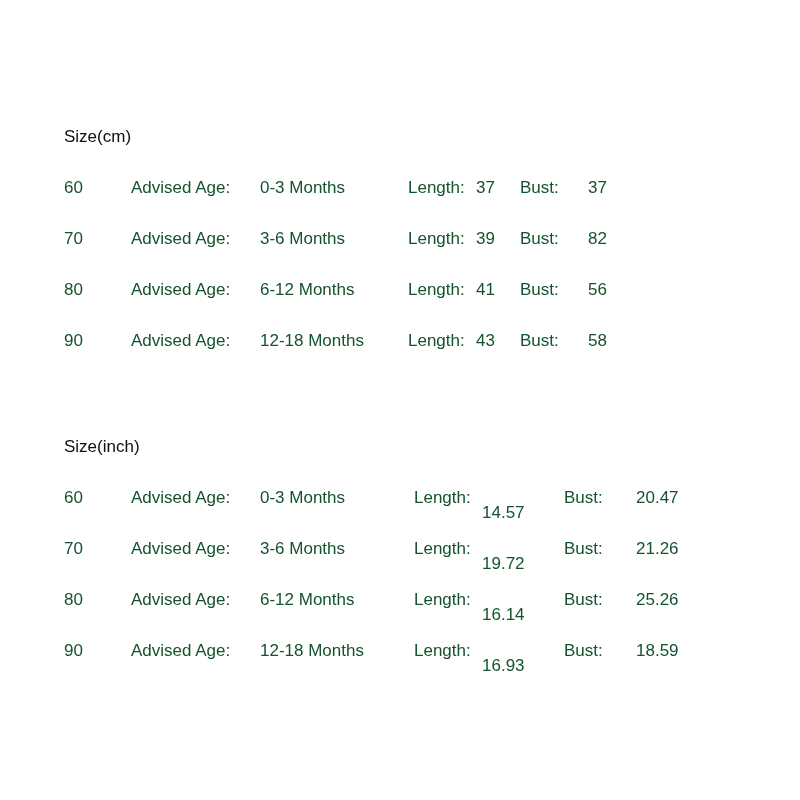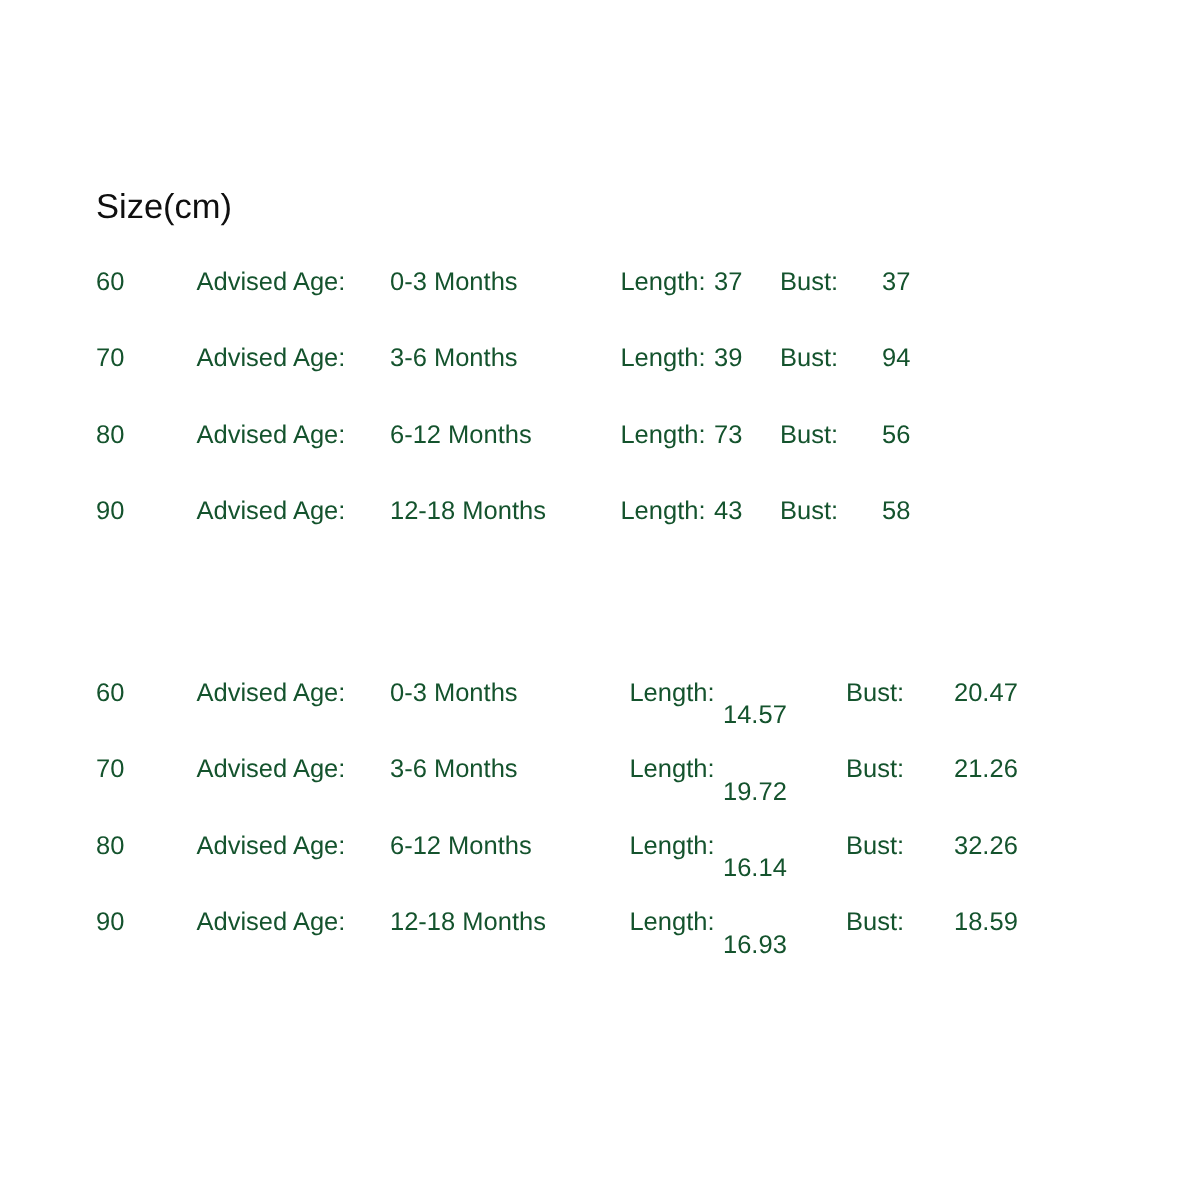--- a/index.html
+++ b/index.html
@@ -22,21 +22,21 @@
   }
 
   .section {
     position: absolute;
     left: 64px;
   }
   .section.cm { top: 126px; }
   .section.inch { top: 436px; }
 
   .section-title {
-    font-size: 23px;
+    font-size: 17px;
     line-height: 22px;
     color: #0f0f0f;
     margin: 0 0 14px 0;
     white-space: nowrap;
   }
 
   .rows {
     display: block;
   }
   .row {
@@ -46,21 +46,21 @@
     white-space: nowrap;
     font-size: 17px;
     line-height: 22px;
     color: #14532d;
   }
 
   
   .c-size      { width: 47px; }
   .c-agelabel  { width: 129px; margin-left: 20px; }
   .c-agevalue  { width: 148px; }
-  .c-lenlabel  { width: 68px; text-align: center; }
+  .c-lenlabel  { width: 68px; }
   .c-lenvalue  { width: 44px; }
   .c-bustlabel { width: 68px; }
   .c-bustvalue { width: 80px; }
 
   
   .inch .c-agevalue  { width: 154px; }
   .inch .c-lenvalue  { width: 82px; margin-top: 31px; }
   .inch .c-bustlabel { width: 72px; }
   .inch .c-bustvalue { width: 90px; }
 
@@ -87,47 +87,48 @@
         <span class="cell c-bustvalue">37</span>
       </div>
 
       <div class="row">
         <span class="cell c-size">70</span>
         <span class="cell c-agelabel">Advised Age:</span>
         <span class="cell c-agevalue">3-6 Months</span>
         <span class="cell c-lenlabel">Length:</span>
         <span class="cell c-lenvalue">39</span>
         <span class="cell c-bustlabel">Bust:</span>
-        <span class="cell c-bustvalue">94</span>
+        <span class="cell c-bustvalue">82</span>
       </div>
 
       <div class="row">
         <span class="cell c-size">80</span>
         <span class="cell c-agelabel">Advised Age:</span>
         <span class="cell c-agevalue">6-12 Months</span>
         <span class="cell c-lenlabel">Length:</span>
-        <span class="cell c-lenvalue">73</span>
+        <span class="cell c-lenvalue">41</span>
         <span class="cell c-bustlabel">Bust:</span>
         <span class="cell c-bustvalue">56</span>
       </div>
 
       <div class="row">
         <span class="cell c-size">90</span>
         <span class="cell c-agelabel">Advised Age:</span>
         <span class="cell c-agevalue">12-18 Months</span>
         <span class="cell c-lenlabel">Length:</span>
         <span class="cell c-lenvalue">43</span>
         <span class="cell c-bustlabel">Bust:</span>
         <span class="cell c-bustvalue">58</span>
       </div>
 
     </div>
   </div>
 
   <div class="section inch">
+    <div class="section-title">Size(inch)</div>
     <div class="rows">
 
       <div class="row">
         <span class="cell c-size">60</span>
         <span class="cell c-agelabel">Advised Age:</span>
         <span class="cell c-agevalue">0-3 Months</span>
         <span class="cell c-lenlabel">Length:</span>
         <span class="cell c-lenvalue">14.57</span>
         <span class="cell c-bustlabel">Bust:</span>
         <span class="cell c-bustvalue">20.47</span>
@@ -143,21 +144,21 @@
         <span class="cell c-bustvalue">21.26</span>
       </div>
 
       <div class="row">
         <span class="cell c-size">80</span>
         <span class="cell c-agelabel">Advised Age:</span>
         <span class="cell c-agevalue">6-12 Months</span>
         <span class="cell c-lenlabel">Length:</span>
         <span class="cell c-lenvalue">16.14</span>
         <span class="cell c-bustlabel">Bust:</span>
-        <span class="cell c-bustvalue">32.26</span>
+        <span class="cell c-bustvalue">25.26</span>
       </div>
 
       <div class="row">
         <span class="cell c-size">90</span>
         <span class="cell c-agelabel">Advised Age:</span>
         <span class="cell c-agevalue">12-18 Months</span>
         <span class="cell c-lenlabel">Length:</span>
         <span class="cell c-lenvalue">16.93</span>
         <span class="cell c-bustlabel">Bust:</span>
         <span class="cell c-bustvalue">18.59</span>

